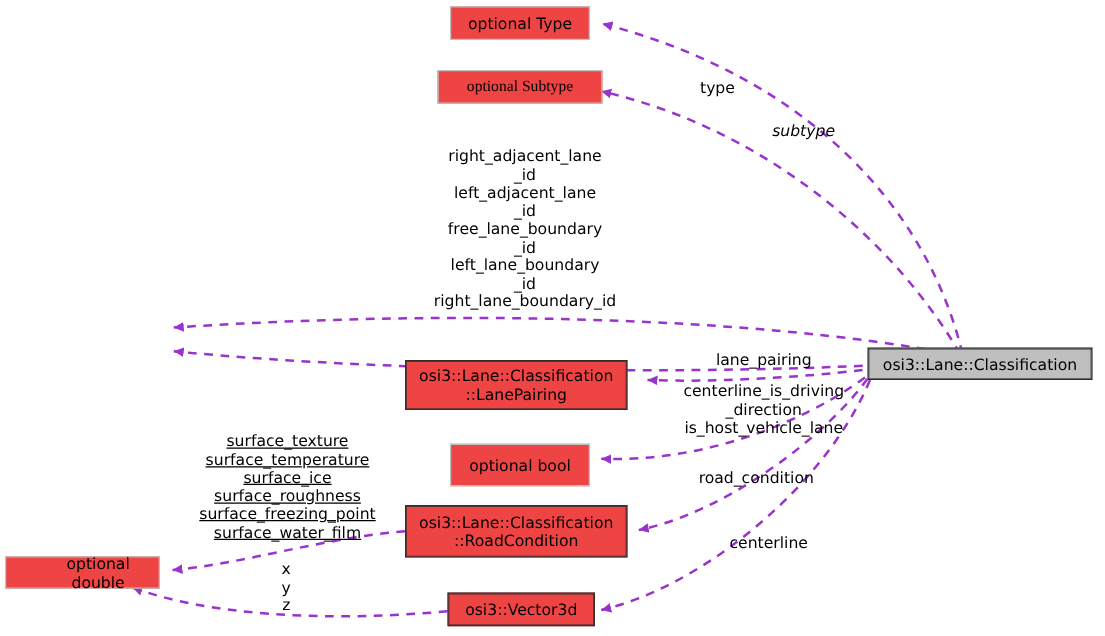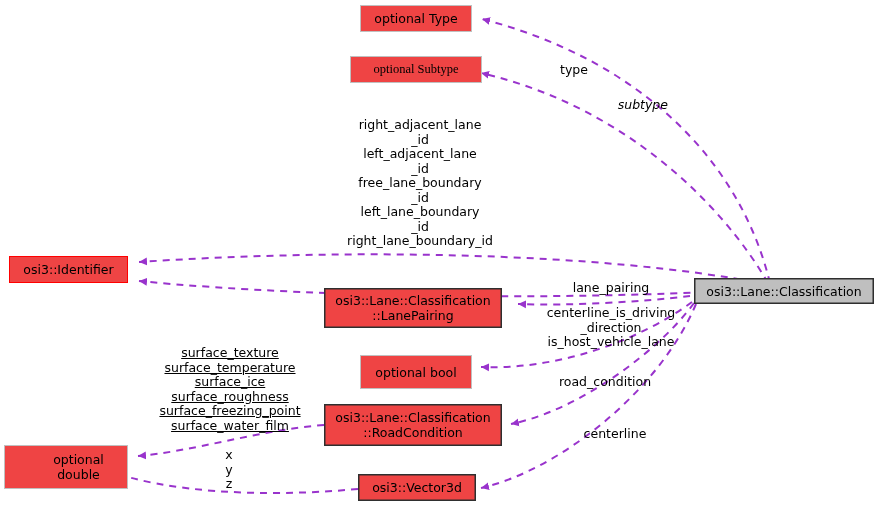--- a/index.html
+++ b/index.html
@@ -99,39 +99,36 @@
   </svg>
 
   <div class="node plain" style="left:360px; top:5px; width:112px; height:27px;">
     <span>optional Type</span>
   </div>
 
   <div class="node plain" style="left:350px; top:56px; width:132px; height:27px;font-family:Liberation Serif, serif;">
     <span>optional Subtype</span>
   </div>
 
-  <div class="node highlight" style="left:9px; top:256px; width:119px; height:27px;">
-    <span>osi3::Identifier</span>
-  </div>
 
   <div class="node klass" style="left:324px; top:288px; width:178px; height:40px;">
     <span>osi3::Lane::Classification
 ::LanePairing</span>
   </div>
 
   <div class="node plain" style="left:360px; top:355px; width:112px; height:34px;">
     <span>optional bool</span>
   </div>
 
   <div class="node klass" style="left:324px; top:404px; width:178px; height:42px;">
     <span>osi3::Lane::Classification
 ::RoadCondition</span>
   </div>
 
-  <div class="node plain" style="left:4px; top:445px; width:124px; height:44px;padding-left:25px;">
+  <div class="node plain" style="left:4px; top:445px; width:124px; height:26px;padding-left:25px;">
     <span>optional double</span>
   </div>
 
   <div class="node klass" style="left:358px; top:474px; width:118px; height:27px;">
     <span>osi3::Vector3d</span>
   </div>
 
   <div class="node root" style="left:694px; top:278px; width:180px; height:26px;">
     <span>osi3::Lane::Classification</span>
   </div>

